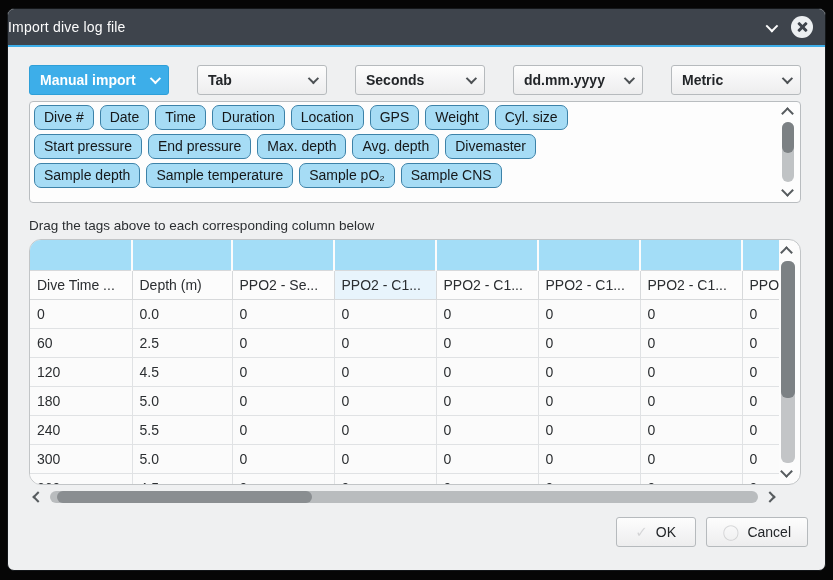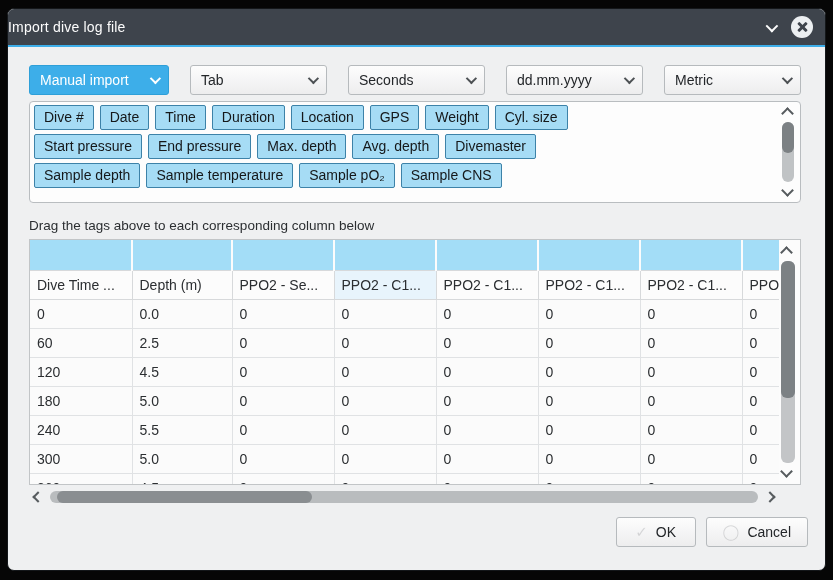--- a/index.html
+++ b/index.html
@@ -24,55 +24,55 @@
   .tb-close .x { position:relative; width:12px; height:12px; }
   .tb-close .x::before,.tb-close .x::after { content:""; position:absolute; left:5px; top:0;
     width:3px; height:12px; background:var(--titlebar,#3e444c); border-radius:1px; }
   .tb-close .x::before { transform:rotate(45deg); }
   .tb-close .x::after  { transform:rotate(-45deg); }
   .accent { height:2px; background:var(--accent,#3daee9); }
 
   .content { padding-left:21px; padding-top:18px; width:819px; }
 
   
-  .combo-row { display:flex; gap:21px; width:772px; }
+  .combo-row { display:flex; gap:28px; width:772px;font-weight:bold; }
   .combo { height:30px; border:1px solid #b6babd; border-radius:3px;
     background:linear-gradient(#fdfdfd,#ededee); display:flex; align-items:center;
     padding:0 10px; font-size:14px; color:#232629; flex:1; cursor:pointer; }
   .combo .lbl { flex:1; white-space:nowrap; overflow:hidden; }
   .combo .cchev { width:8px; height:8px; border-right:2px solid #4d5154;
     border-bottom:2px solid #4d5154; transform:rotate(45deg) translateY(-2px); }
   .combo.primary { flex:0 0 140px; background:var(--accent,#3daee9);
     border-color:#2e9fd8; color:#fff; }
   .combo.primary .cchev { border-color:#fff; }
 
   
   .tagbox { margin-top:6px; width:772px; height:102px; background:#fdfdfd;
     border:1px solid #b9bdc0; border-radius:4px; position:relative; overflow:hidden; }
   .tag-rows { position:absolute; left:4px; top:3px; right:26px; bottom:0; overflow:hidden; }
   .tag-row { display:flex; gap:6px; margin-bottom:4px; }
   .tag { display:inline-block; background:var(--tag-fill,#a6dcf5);
-    border:1px solid var(--tag-border,#3d82a8); border-radius:2px;
+    border:1px solid var(--tag-border,#3d82a8); border-radius:7px;
     padding:3px 9px 4px; font-size:14px; color:#15181a; white-space:nowrap; cursor:grab; }
 
   
   .vscroll { position:absolute; top:2px; right:3px; bottom:2px; width:18px; }
   .vs-arrow { position:absolute; left:4px; width:9px; height:9px;
     border-right:2px solid #565b5e; border-bottom:2px solid #565b5e; }
   .vs-up   { top:5px;  transform:rotate(-135deg); }
   .vs-down { bottom:5px; transform:rotate(45deg); }
   .vs-track { position:absolute; left:3px; right:3px; top:18px; bottom:18px;
     background:#c0c3c5; border-radius:6px; }
   .vs-thumb { position:absolute; left:0; right:0; background:#7c8184; border-radius:6px; }
 
   .hint { margin-top:15px; font-size:13.5px; color:#2b2e31; width:772px; }
 
   
   .tablebox { margin-top:6px; width:772px; height:246px; background:#fcfcfc;
-    border:1px solid #c2c5c7; border-radius:0; position:relative; overflow:hidden; }
+    border:1px solid #c2c5c7; border-radius:12px; position:relative; overflow:hidden; }
   .table-clip { position:absolute; left:0; top:0; width:749px; height:244px; overflow:hidden; }
   table.grid { border-collapse:collapse; table-layout:fixed; width:814px; }
   table.grid td { font-size:14px; color:#2b2e31; overflow:hidden; white-space:nowrap; }
   td.drop { height:30px; background:var(--drop-cell,#a3ddf7);
     border-right:2px solid #fcfcfc; border-bottom:1px solid #d7d9db; }
   td.hdr { height:29px; padding:0 7px; background:#fcfcfc;
     border-right:1px solid #d7d9db; border-bottom:1px solid #d7d9db; }
   td.hdr.hl { background:#e8f4fc; }
   td.cell { height:29px; padding:0 7px; background:#fbfbfb;
     border-right:1px solid #e0e2e4; border-bottom:1px solid #e0e2e4; }

